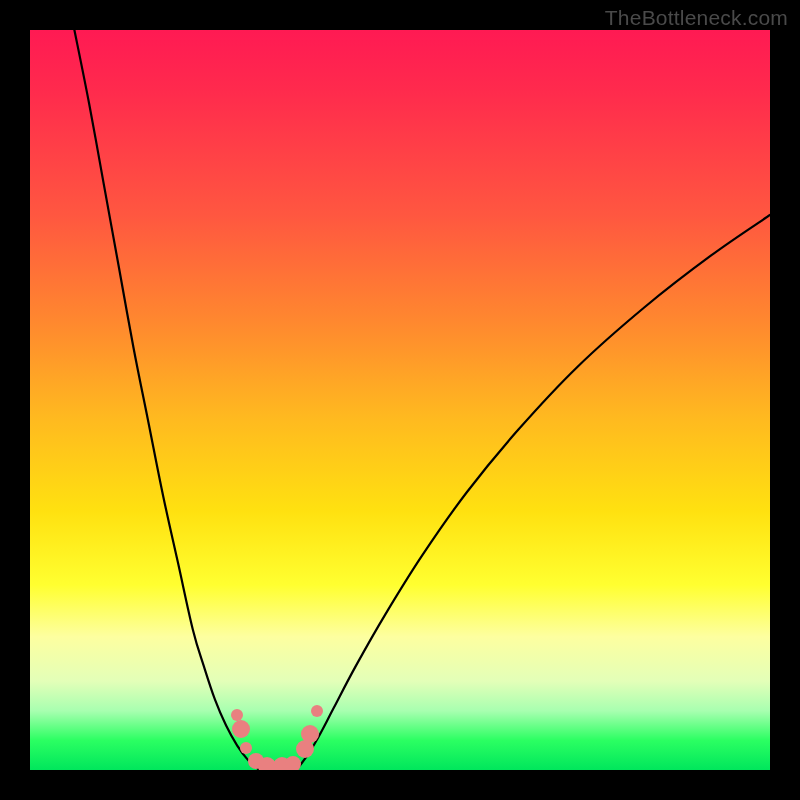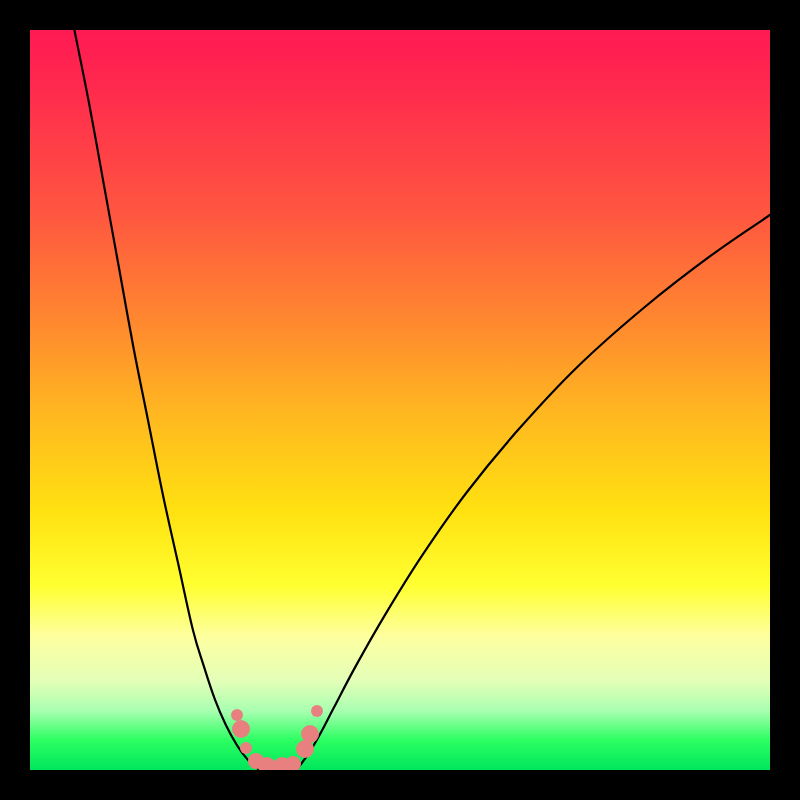--- a/index.html
+++ b/index.html
@@ -87,13 +87,14 @@
         <div class="dot" style="left: 225.7px; top: 731.12px; width: 16px; height: 16px; background: rgb(233, 128, 128);"></div>
         <div class="dot" style="left: 236.8px; top: 736.3px; width: 18px; height: 18px; background: rgb(233, 128, 128);"></div>
         <div class="dot" style="left: 251.6px; top: 736.3px; width: 18px; height: 18px; background: rgb(233, 128, 128);"></div>
         <div class="dot" style="left: 262.7px; top: 734.08px; width: 16px; height: 16px; background: rgb(233, 128, 128);"></div>
         <div class="dot" style="left: 275.28px; top: 719.28px; width: 18px; height: 18px; background: rgb(233, 128, 128);"></div>
         <div class="dot" style="left: 279.72px; top: 704.48px; width: 18px; height: 18px; background: rgb(233, 128, 128);"></div>
         <div class="dot" style="left: 287.12px; top: 680.8px; width: 12px; height: 12px; background: rgb(233, 128, 128);"></div>
       </div>
   </div>
 
+  <div class="watermark">TheBottleneck.com</div>
 </div>
 
 </body></html>

